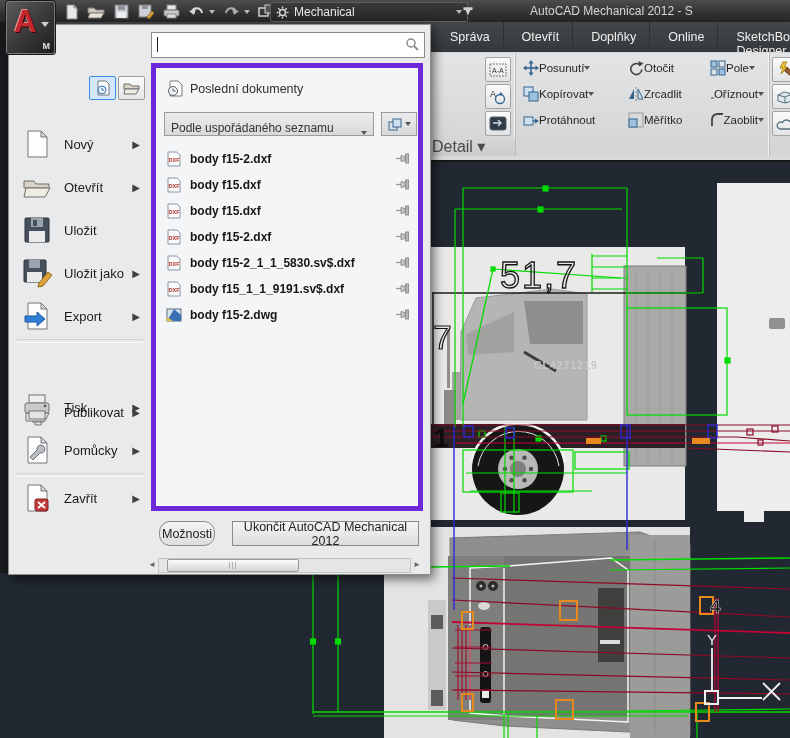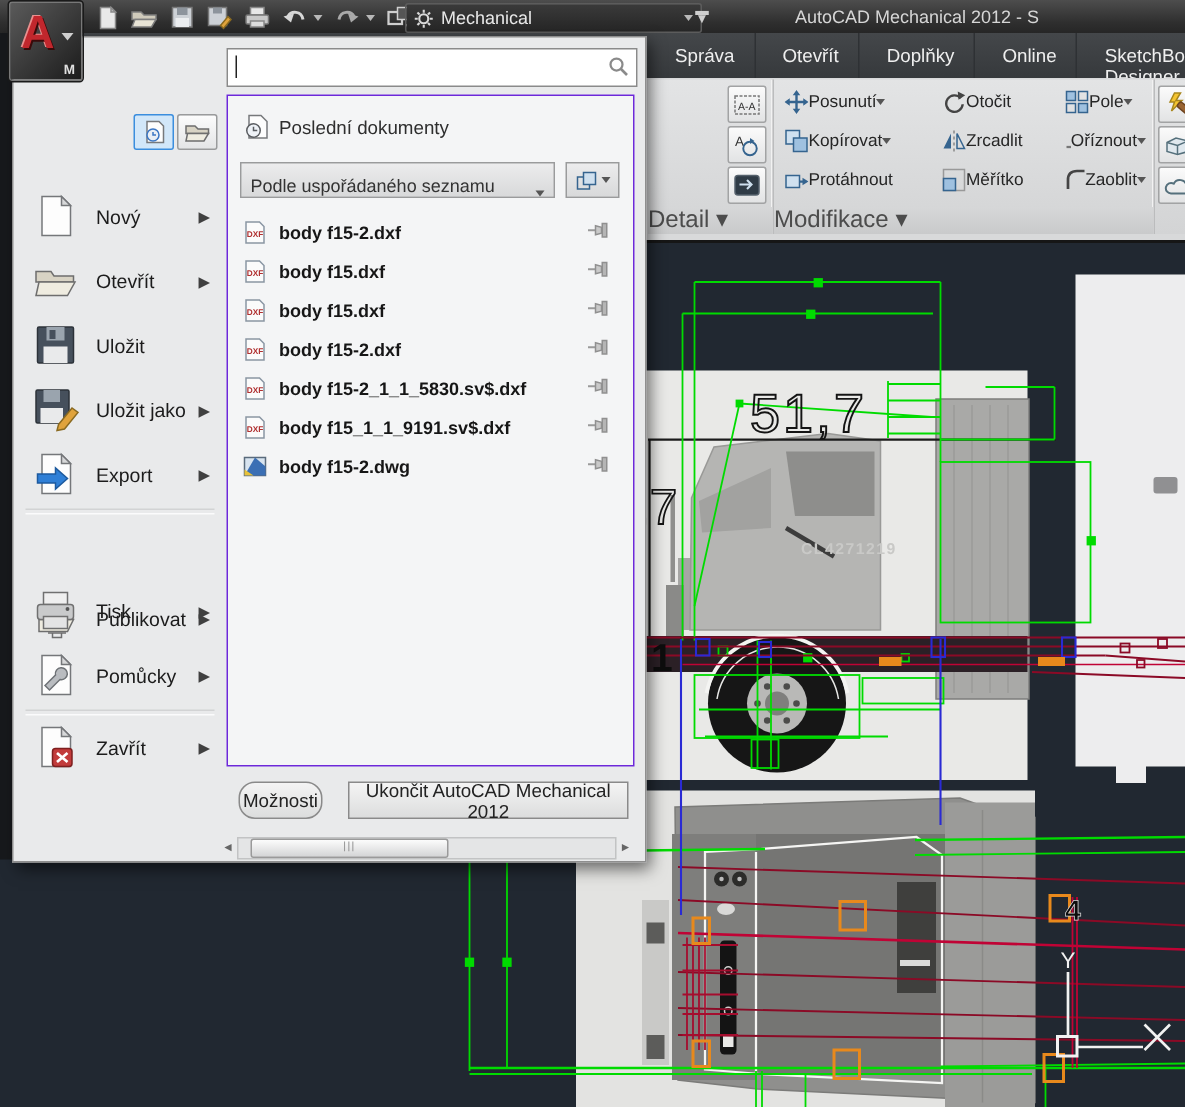--- a/index.html
+++ b/index.html
@@ -37,21 +37,21 @@
   #modify-grid{position:absolute;left:4px;top:4px;display:grid;grid-template-columns:105px 82px 60px;grid-auto-rows:26px;}
   .minibtn{position:absolute;width:24px;height:23px;border:1px solid #a2a3a4;border-radius:2px;background:linear-gradient(#fbfbfb,#e2e3e4);
      display:flex;align-items:center;justify-content:center;}
   
   #appmenu{left:8px;top:24px;width:421px;height:549px;z-index:100;background:#e9eaeb;border:1px solid #8e8e8e;
      box-shadow:3px 4px 10px rgba(0,0,0,.55);}
   #menu-search{position:absolute;left:142px;top:7px;width:272px;height:24px;background:#fff;border:1px solid #8a8a8a;}
   #search-caret{position:absolute;left:5px;top:4px;width:1px;height:15px;background:#222;}
   #search-mag{position:absolute;right:4px;top:4px;}
   #sidebar{position:absolute;left:0;top:38px;width:142px;height:448px;}
-  #filepanel{position:absolute;left:142px;top:38px;width:272px;height:448px;background:#f4f5f6;border:1px solid #6d28d9;box-sizing:border-box;}
+  #filepanel{position:absolute;left:142px;top:38px;width:272px;height:448px;background:#f4f5f6;border:5px solid #6d28d9;box-sizing:border-box;}
   .mitem{position:absolute;left:4px;width:134px;height:43px;display:flex;align-items:center;border:1px solid transparent;border-radius:2px;}
   .mitem .ic{width:32px;height:32px;margin-left:8px;flex:0 0 32px;}
   .mitem .lbl{font-size:13px;color:#1c1c1c;margin-left:10px;}
   .mitem .arr{margin-left:auto;margin-right:8px;color:#404040;font-size:10px;}
   .msep{position:absolute;left:8px;width:126px;height:2px;border-top:1px solid #d2d3d4;border-bottom:1px solid #fbfbfc;}
   #side-toggles{position:absolute;right:6px;top:13px;display:flex;gap:2px;}
   .toggle{width:25px;height:22px;border:1px solid #9a9b9c;background:linear-gradient(#fcfcfc,#e4e5e6);display:flex;align-items:center;justify-content:center;border-radius:2px;}
   .toggle.active{border-color:#3b8ede;background:#d2e7f9;}
   #recent-header{position:absolute;left:10px;top:12px;display:flex;align-items:center;gap:7px;font-size:12.5px;color:#2e2e2e;}
   #sort-row{position:absolute;left:8px;top:44px;display:flex;gap:7px;}
@@ -449,21 +449,20 @@
         <span>Měřítko</span>
       </div>
       <div class="rbtn">
         <svg width="16" height="16">
             <path d="M2 14 V8 Q2 2 8 2 H14" stroke="#444" stroke-width="1.8" fill="none"></path>
           </svg>
         <span>Zaoblit</span>
           <span class="drop"></span>
       </div>
     </div>
-    <div class="panel-label"><span>Modifikace</span> ▾</div>
   </div>
 
   <div class="panel" style="left:770px;width:40px;">
     <div class="minibtn" style="left:2px;top:4px;">
       <svg width="18" height="17">
           <polygon points="7,1 11,1 8,6 12,6 5,13 7,7 4,7" fill="#f4c430" stroke="#a8871e"></polygon>
           <rect x="9" y="8" width="9" height="4" rx="1.5" transform="rotate(40 12 10)" fill="#9a6432" stroke="#6e4420"></rect>
         </svg>
     </div>
     <div class="minibtn" style="left:2px;top:31px;">

